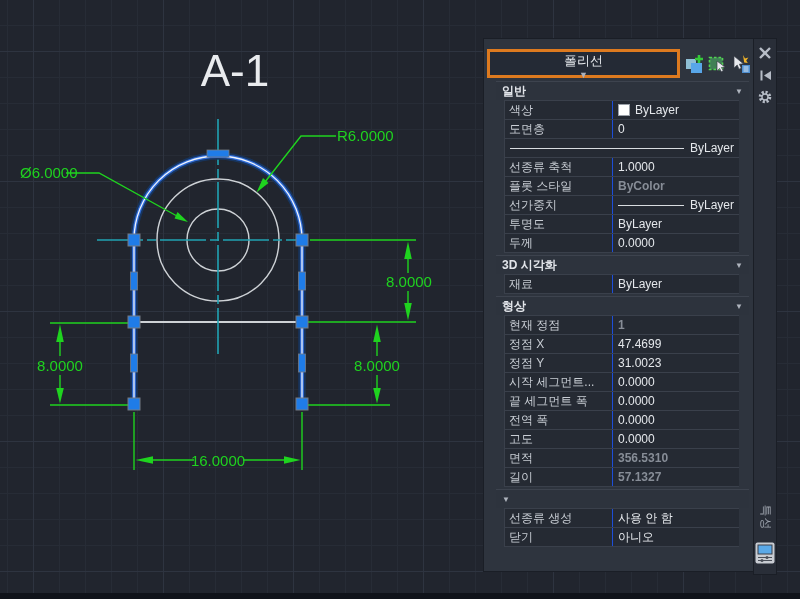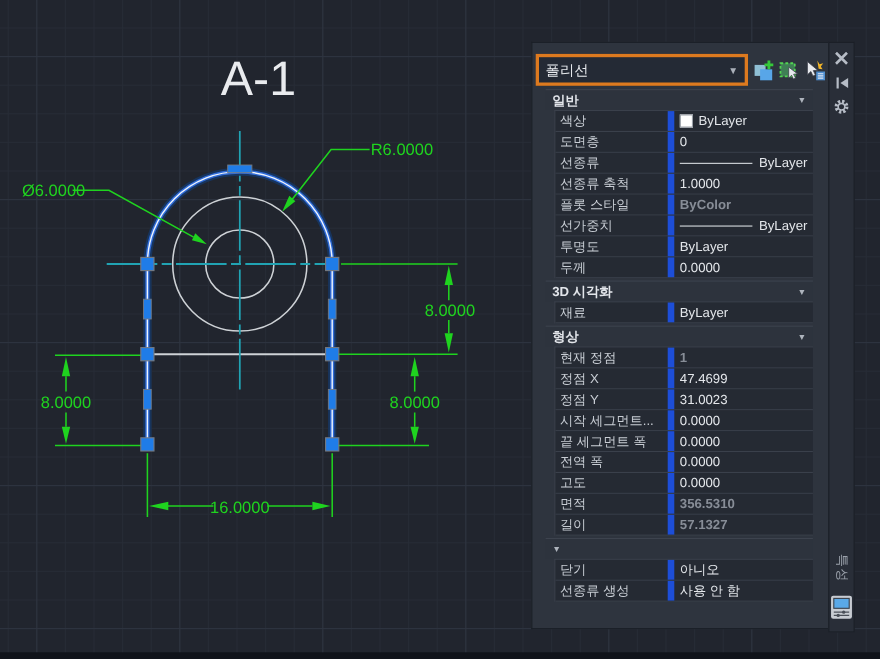--- a/index.html
+++ b/index.html
@@ -16,34 +16,34 @@
       linear-gradient(90deg, #272c36 1px, transparent 1px);
     background-size:130px 130px,130px 130px,26px 26px,26px 26px;
     background-position:0 51px,33px 0,25px 25px,7px 0;}
   #canvas svg{position:absolute;left:0;top:0;}
 
   
   .palette{position:absolute;left:483px;top:38px;width:270px;height:534px;
     background:#2e343e;border:1px solid #1a1e26;border-right:none;}
   .toolbar{position:relative;height:42px;}
   .combo{position:absolute;left:3px;top:10px;width:193px;height:29px;background:#242a35;
-    border:3px solid #dd7a1f;display:flex;align-items:center;padding:0 6px;cursor:default;}
+    border:3px solid #dd7a1f;display:flex;align-items:center;padding:0 6px;cursor:default;flex-direction:column;}
   .combo .cval{color:#e8ebef;font-size:13px;flex:1;}
   .combo .chev{color:#aab0ba;font-size:9px;}
   .tbtn{position:absolute;top:15px;width:21px;height:21px;display:flex;align-items:center;justify-content:center;}
   .tbtn svg{display:block;}
 
-  .phead{height:19px;margin:0 14px 0 12px;background:#2d333d;border-top:1px solid #3d434e;
+  .phead{height:19px;margin:0 4px 0 12px;background:#2d333d;border-top:1px solid #3d434e;
     display:flex;align-items:center;padding:0 6px;}
   .phead .ht{color:#e2e5ea;font-size:12px;font-weight:bold;flex:1;}
   .phead .tri{color:#aeb4bd;font-size:8px;}
   .rows{margin:0 14px 0 20px;border-left:1px solid #3a404b;border-top:1px solid #3a404b;}
   .prow{display:flex;height:19px;background:#252a33;border-bottom:1px solid #3a404b;}
   .plabel{width:108px;color:#c8cdd4;font-size:12px;display:flex;align-items:center;
-    padding:0 4px;border-right:6px solid #1d4ed8;white-space:nowrap;overflow:hidden;}
+    padding:0 4px;border-right:1px solid #1d4ed8;white-space:nowrap;overflow:hidden;}
   .pvalue{flex:1;color:#e4e7eb;font-size:12px;display:flex;align-items:center;
     padding:0 5px;white-space:nowrap;overflow:hidden;text-align:right;}
   .pvalue.ro{color:#878d97;font-weight:bold;}
   .swatch{width:12px;height:12px;background:#ffffff;border:1px solid #9aa0a8;margin-right:5px;flex:none;}
   .lsample{flex:1;height:1px;background:#d8dce0;margin-right:6px;}
   .gap{height:2px;}
 
   
   .strip{position:absolute;left:753px;top:38px;width:24px;height:537px;background:#292e38;
     border:1px solid #1a1e26;display:flex;flex-direction:column;align-items:center;}
@@ -192,21 +192,20 @@
           <span>ByLayer</span>
         </div>
       </div>
       <div class="prow">
         <div class="plabel">도면층</div>
         <div class="pvalue">
           <span>0</span>
         </div>
       </div>
       <div class="prow">
-        <div class="plabel">선종류</div>
         <div class="pvalue">
           <span class="lsample"></span>
           <span>ByLayer</span>
         </div>
       </div>
       <div class="prow">
         <div class="plabel">선종류 축척</div>
         <div class="pvalue">
           <span>1.0000</span>
         </div>
@@ -316,29 +315,29 @@
       </div>
     </div>
 
     <div class="gap"></div>
 
     <div class="phead">
       <span class="tri">▼</span>
     </div>
     <div class="rows">
       <div class="prow">
+        <div class="plabel">선종류 생성</div>
+        <div class="pvalue">
+          <span>사용 안 함</span>
+        </div>
+      </div>
+      <div class="prow">
         <div class="plabel">닫기</div>
         <div class="pvalue">
           <span>아니오</span>
-        </div>
-      </div>
-      <div class="prow">
-        <div class="plabel">선종류 생성</div>
-        <div class="pvalue">
-          <span>사용 안 함</span>
         </div>
       </div>
     </div>
   </div>
 
   <div class="strip">
     <div class="sbtn">
       <svg width="12" height="12" viewBox="0 0 12 12">
         <path d="M1,1 L11,11 M11,1 L1,11" stroke="#b6bcc6" stroke-width="2.4"></path>
       </svg>

